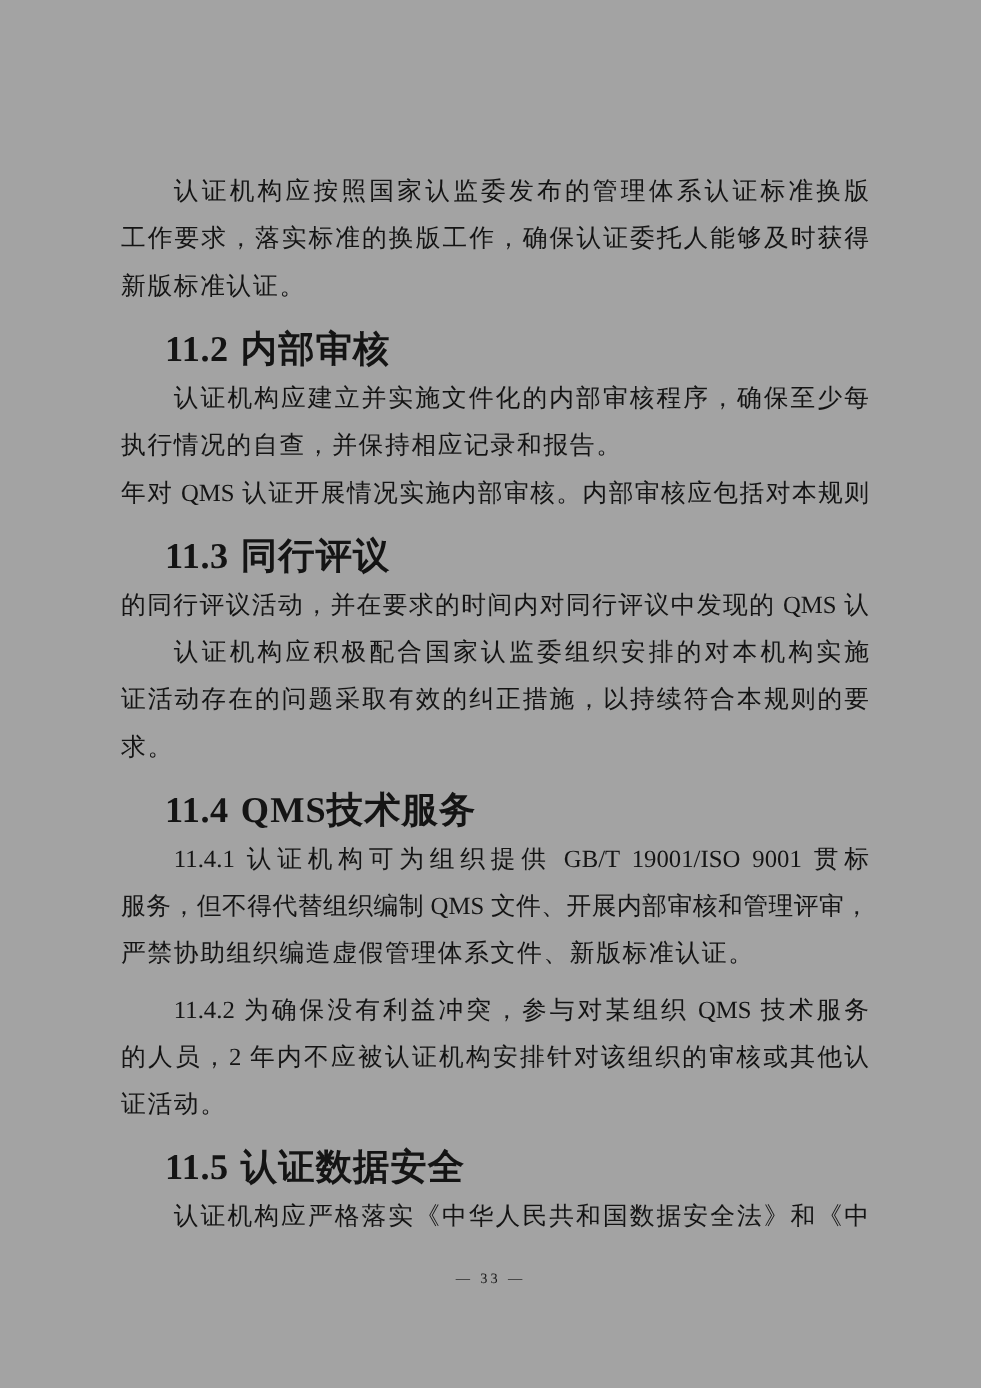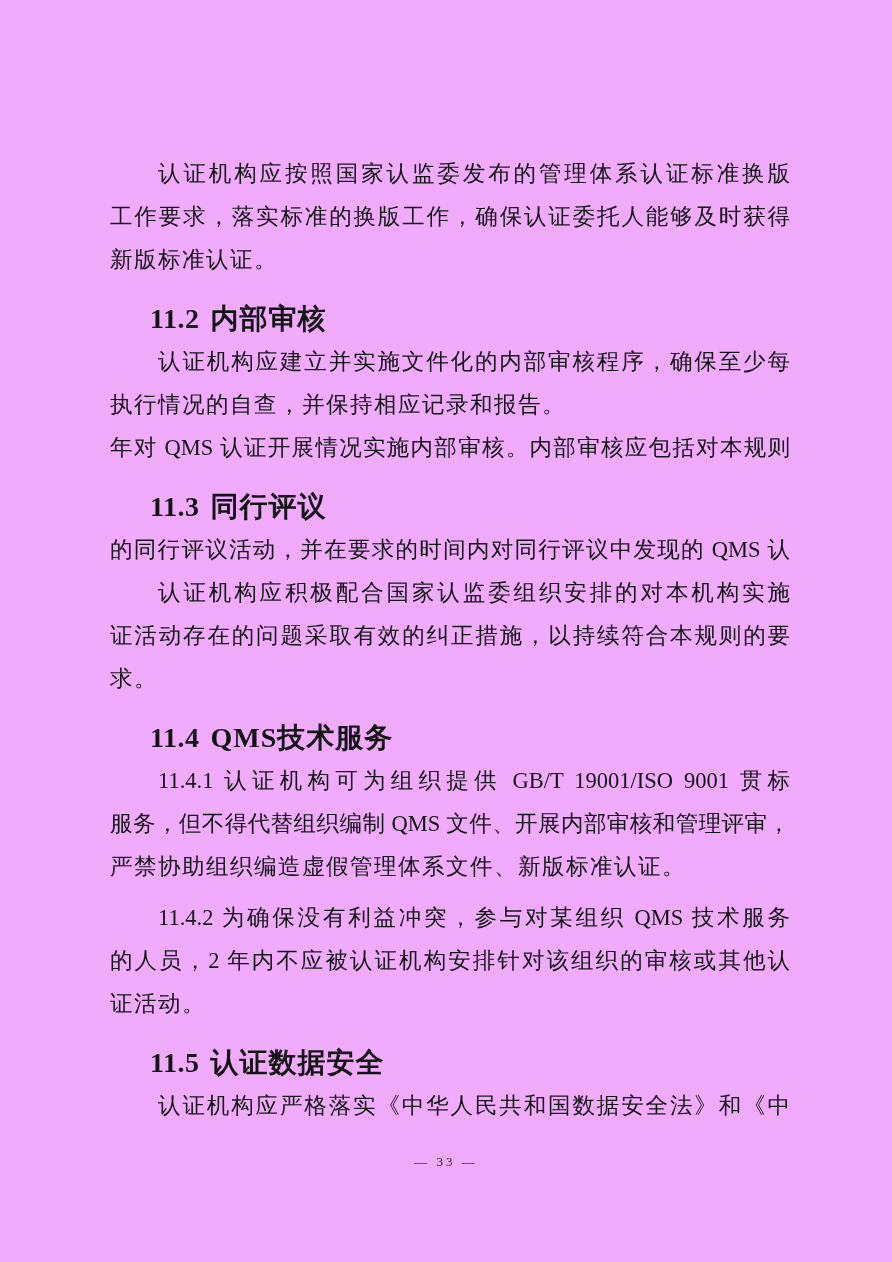--- a/index.html
+++ b/index.html
@@ -1,20 +1,20 @@
 <!DOCTYPE html>
 <html><head>
 <meta charset="utf-8">
 <style>
   html, body { margin: 0; padding: 0; background: #ffffff; }
   .page {
     position: relative;
     width: 892px;
     height: 1262px;
-    background: #f0abfc;
+    background: #a3a3a3;
     color: #141414;
     font-family: "Liberation Serif", serif;
     overflow: hidden;
   }
   .content {
     position: absolute;
     left: 110px;
     top: 152px;
     width: 680px;
   }
@@ -32,21 +32,21 @@
     letter-spacing: normal;
   }
   .line.full::after {
     content: "";
     display: inline-block;
     width: 100%;
   }
   .indent { text-indent: 48px; }
   .heading {
     font-weight: 700;
-    font-size: 28px;
+    font-size: 33px;
     line-height: 43px;
     height: 43px;
     margin-top: 16px;
     text-indent: 40px;
     letter-spacing: 1px;
     overflow: hidden;
   }
   .heading .hnum { margin-right: 11px; letter-spacing: 0.5px; }
   .para-gap { margin-top: 8px; }
   .footer {

